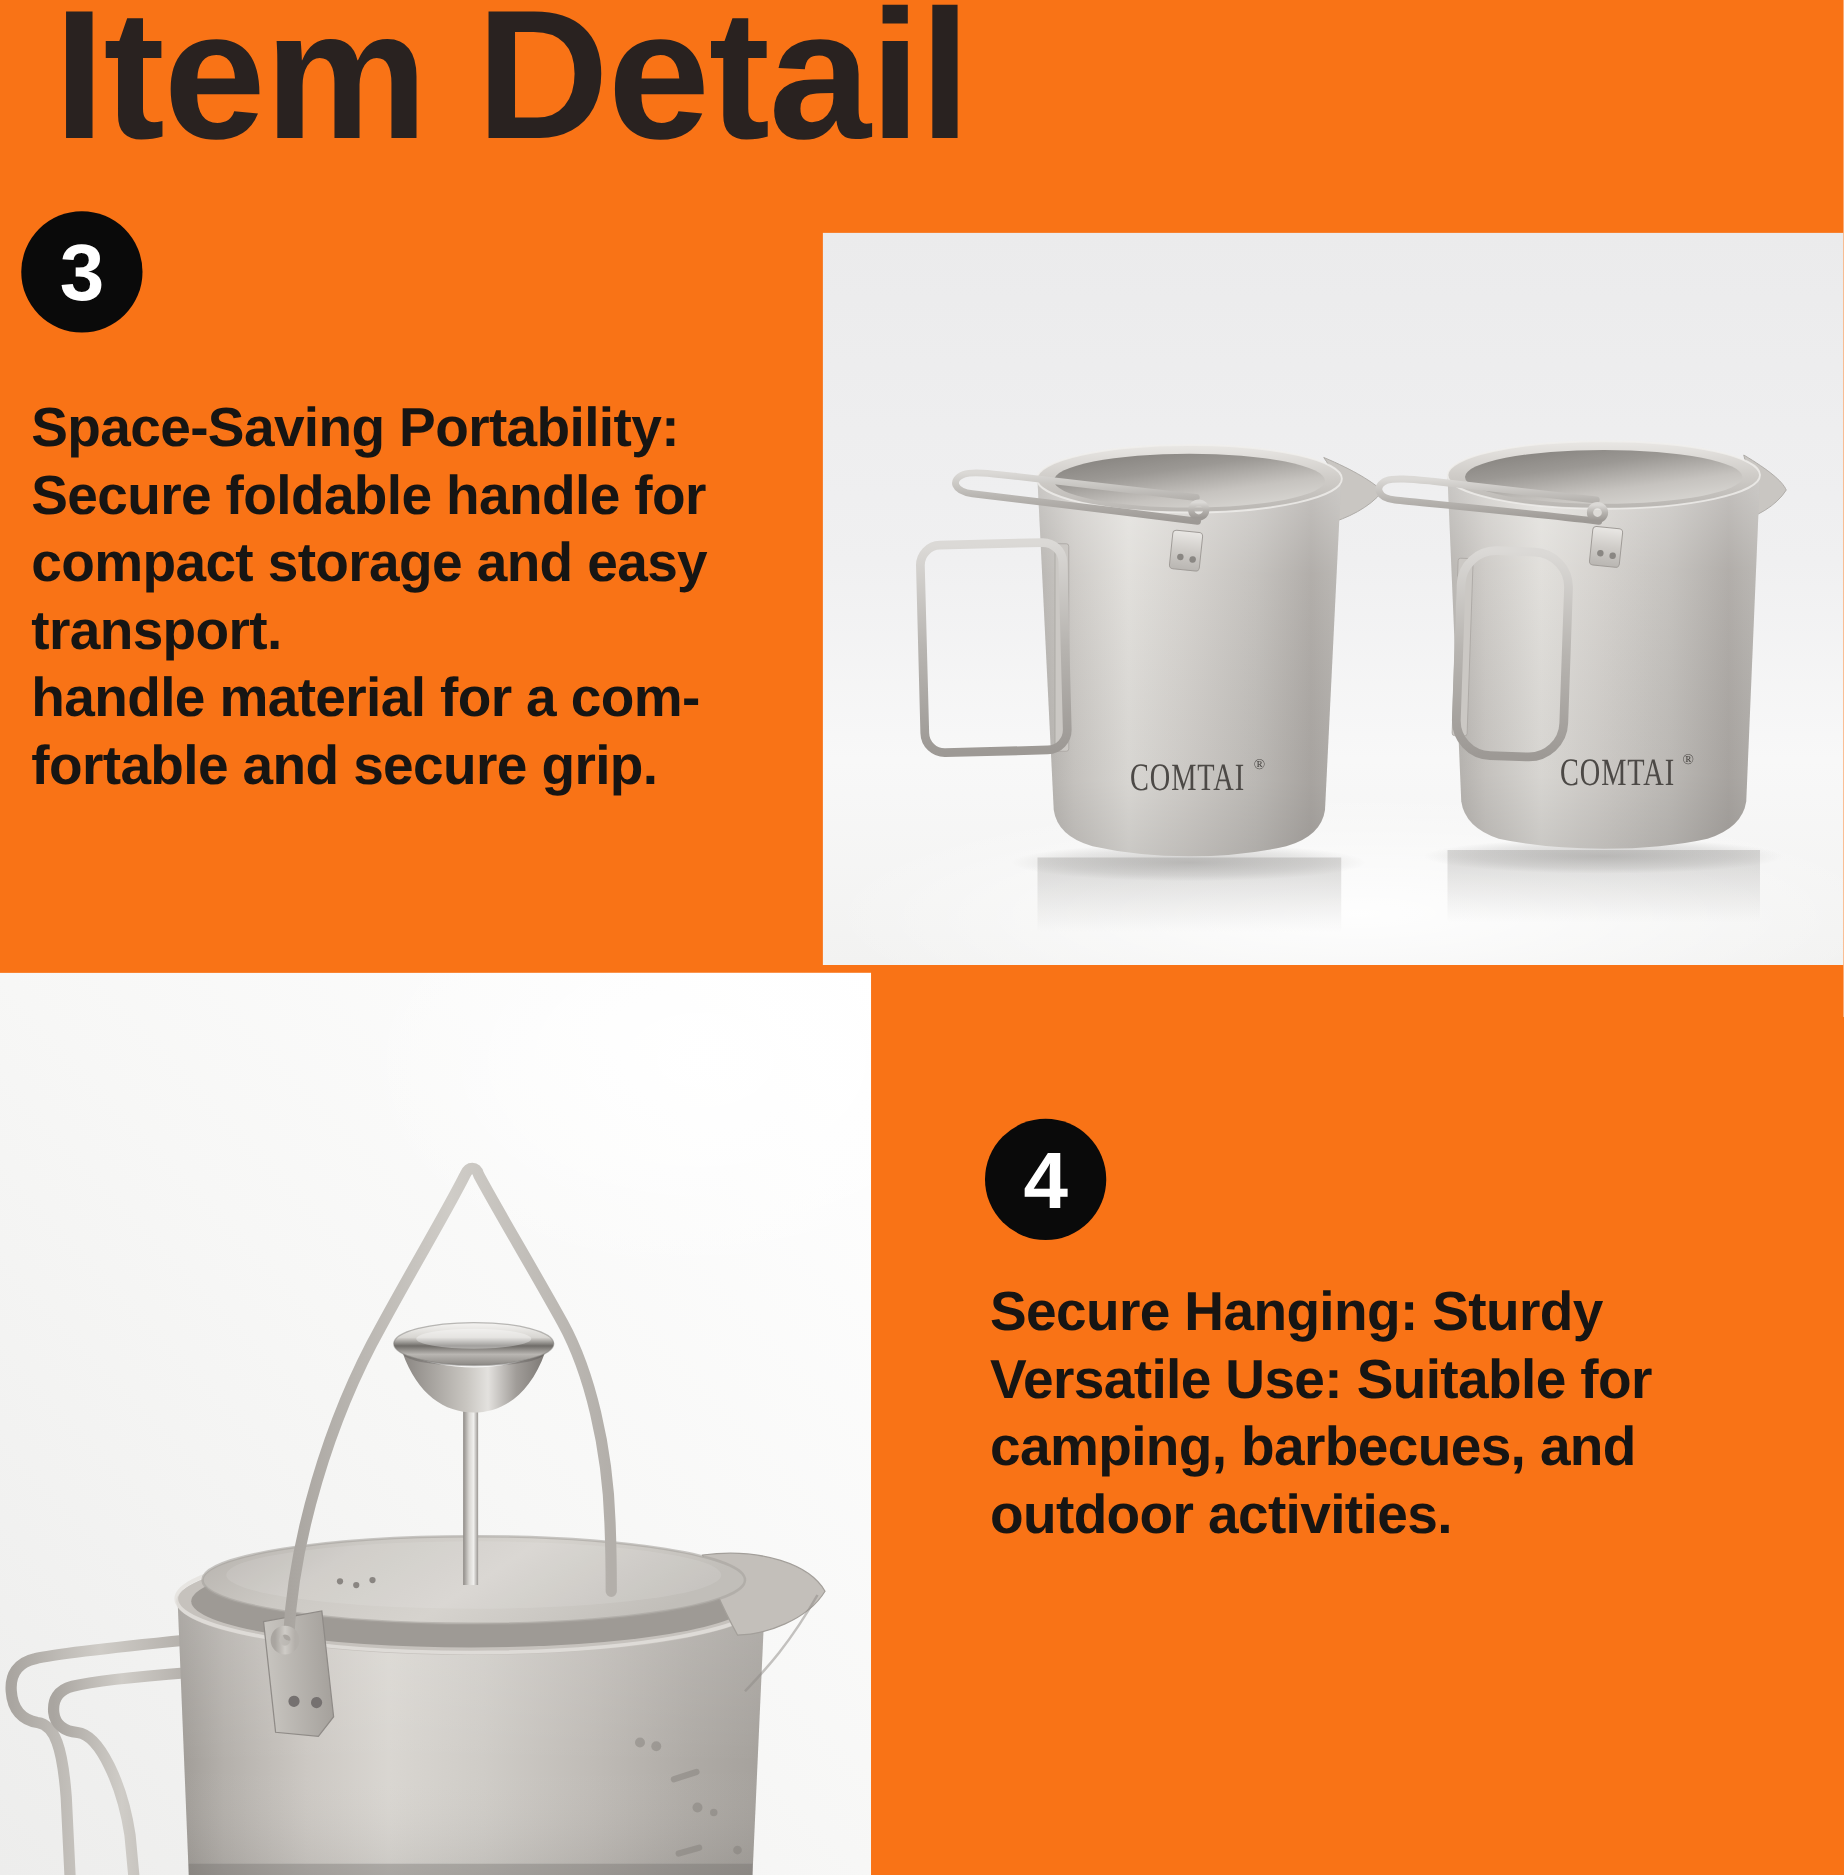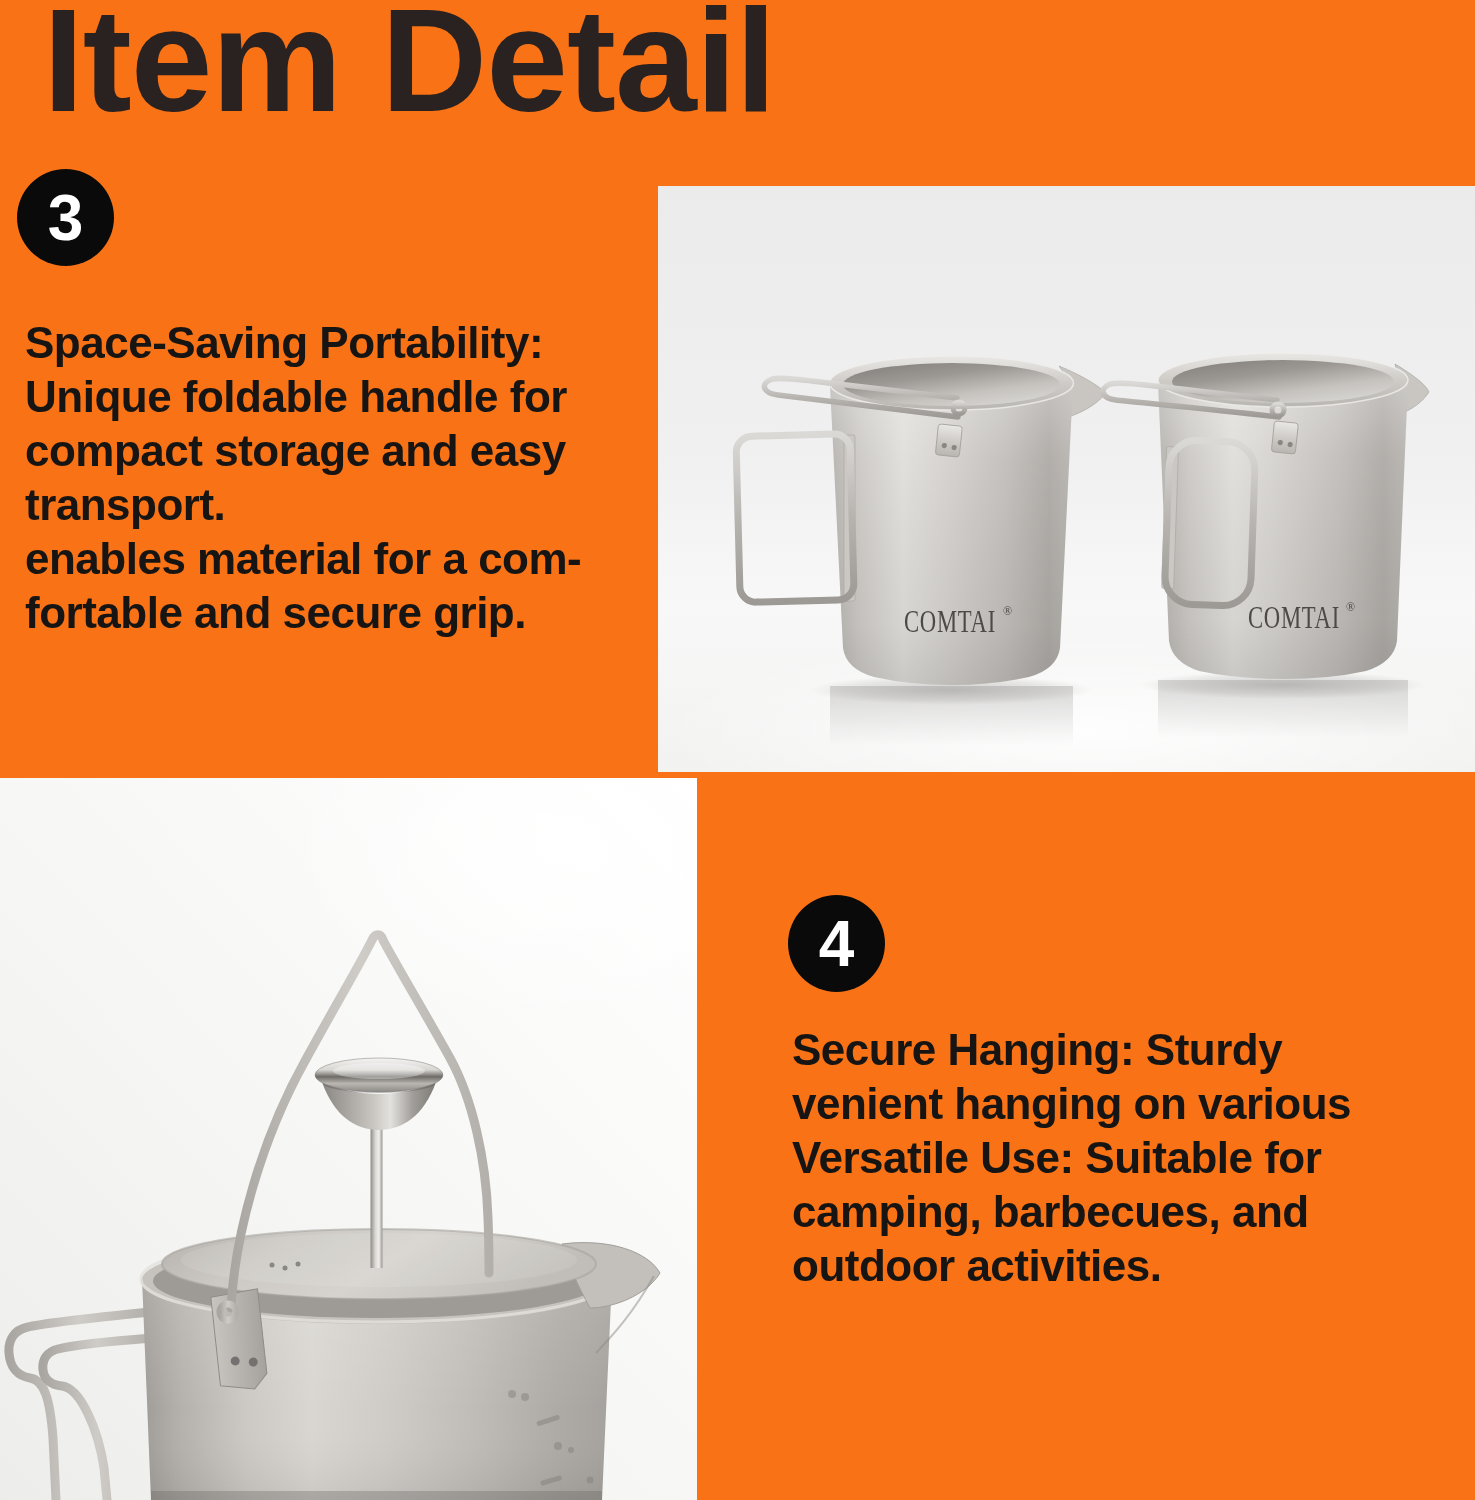--- a/index.html
+++ b/index.html
@@ -37,24 +37,24 @@
 <div class="canvas">
 
   <h1 class="title">Item Detail</h1>
 
   <div class="badge badge-3">
     <span>3</span>
   </div>
 
   <div class="feature-text feature-left">
     <div>Space-Saving Portability:</div>
-    <div>Unique foldable handle for</div>
+    <div>Secure foldable handle for</div>
     <div>compact storage and easy</div>
     <div>transport.</div>
-    <div>enables material for a com-</div>
+    <div>handle material for a com-</div>
     <div>fortable and secure grip.</div>
   </div>
 
   <div class="photo photo-mugs">
     <svg viewBox="0 0 817 586" preserveAspectRatio="none">
       <defs>
         <linearGradient id="mBg" x1="0" y1="0" x2="0" y2="1">
           <stop offset="0" stop-color="#ebebec"></stop>
             <stop offset="0.45" stop-color="#f0f0f1"></stop>
           <stop offset="0.72" stop-color="#f8f8f8"></stop>
@@ -283,19 +283,18 @@
       </g>
     </svg>
   </div>
 
   <div class="badge badge-4">
     <span>4</span>
   </div>
 
   <div class="feature-text feature-right">
     <div>Secure Hanging: Sturdy</div>
-    <div>venient hanging on various</div>
     <div>Versatile Use: Suitable for</div>
     <div>camping, barbecues, and</div>
     <div>outdoor activities.</div>
   </div>
 
 </div>
 
 </body></html>

